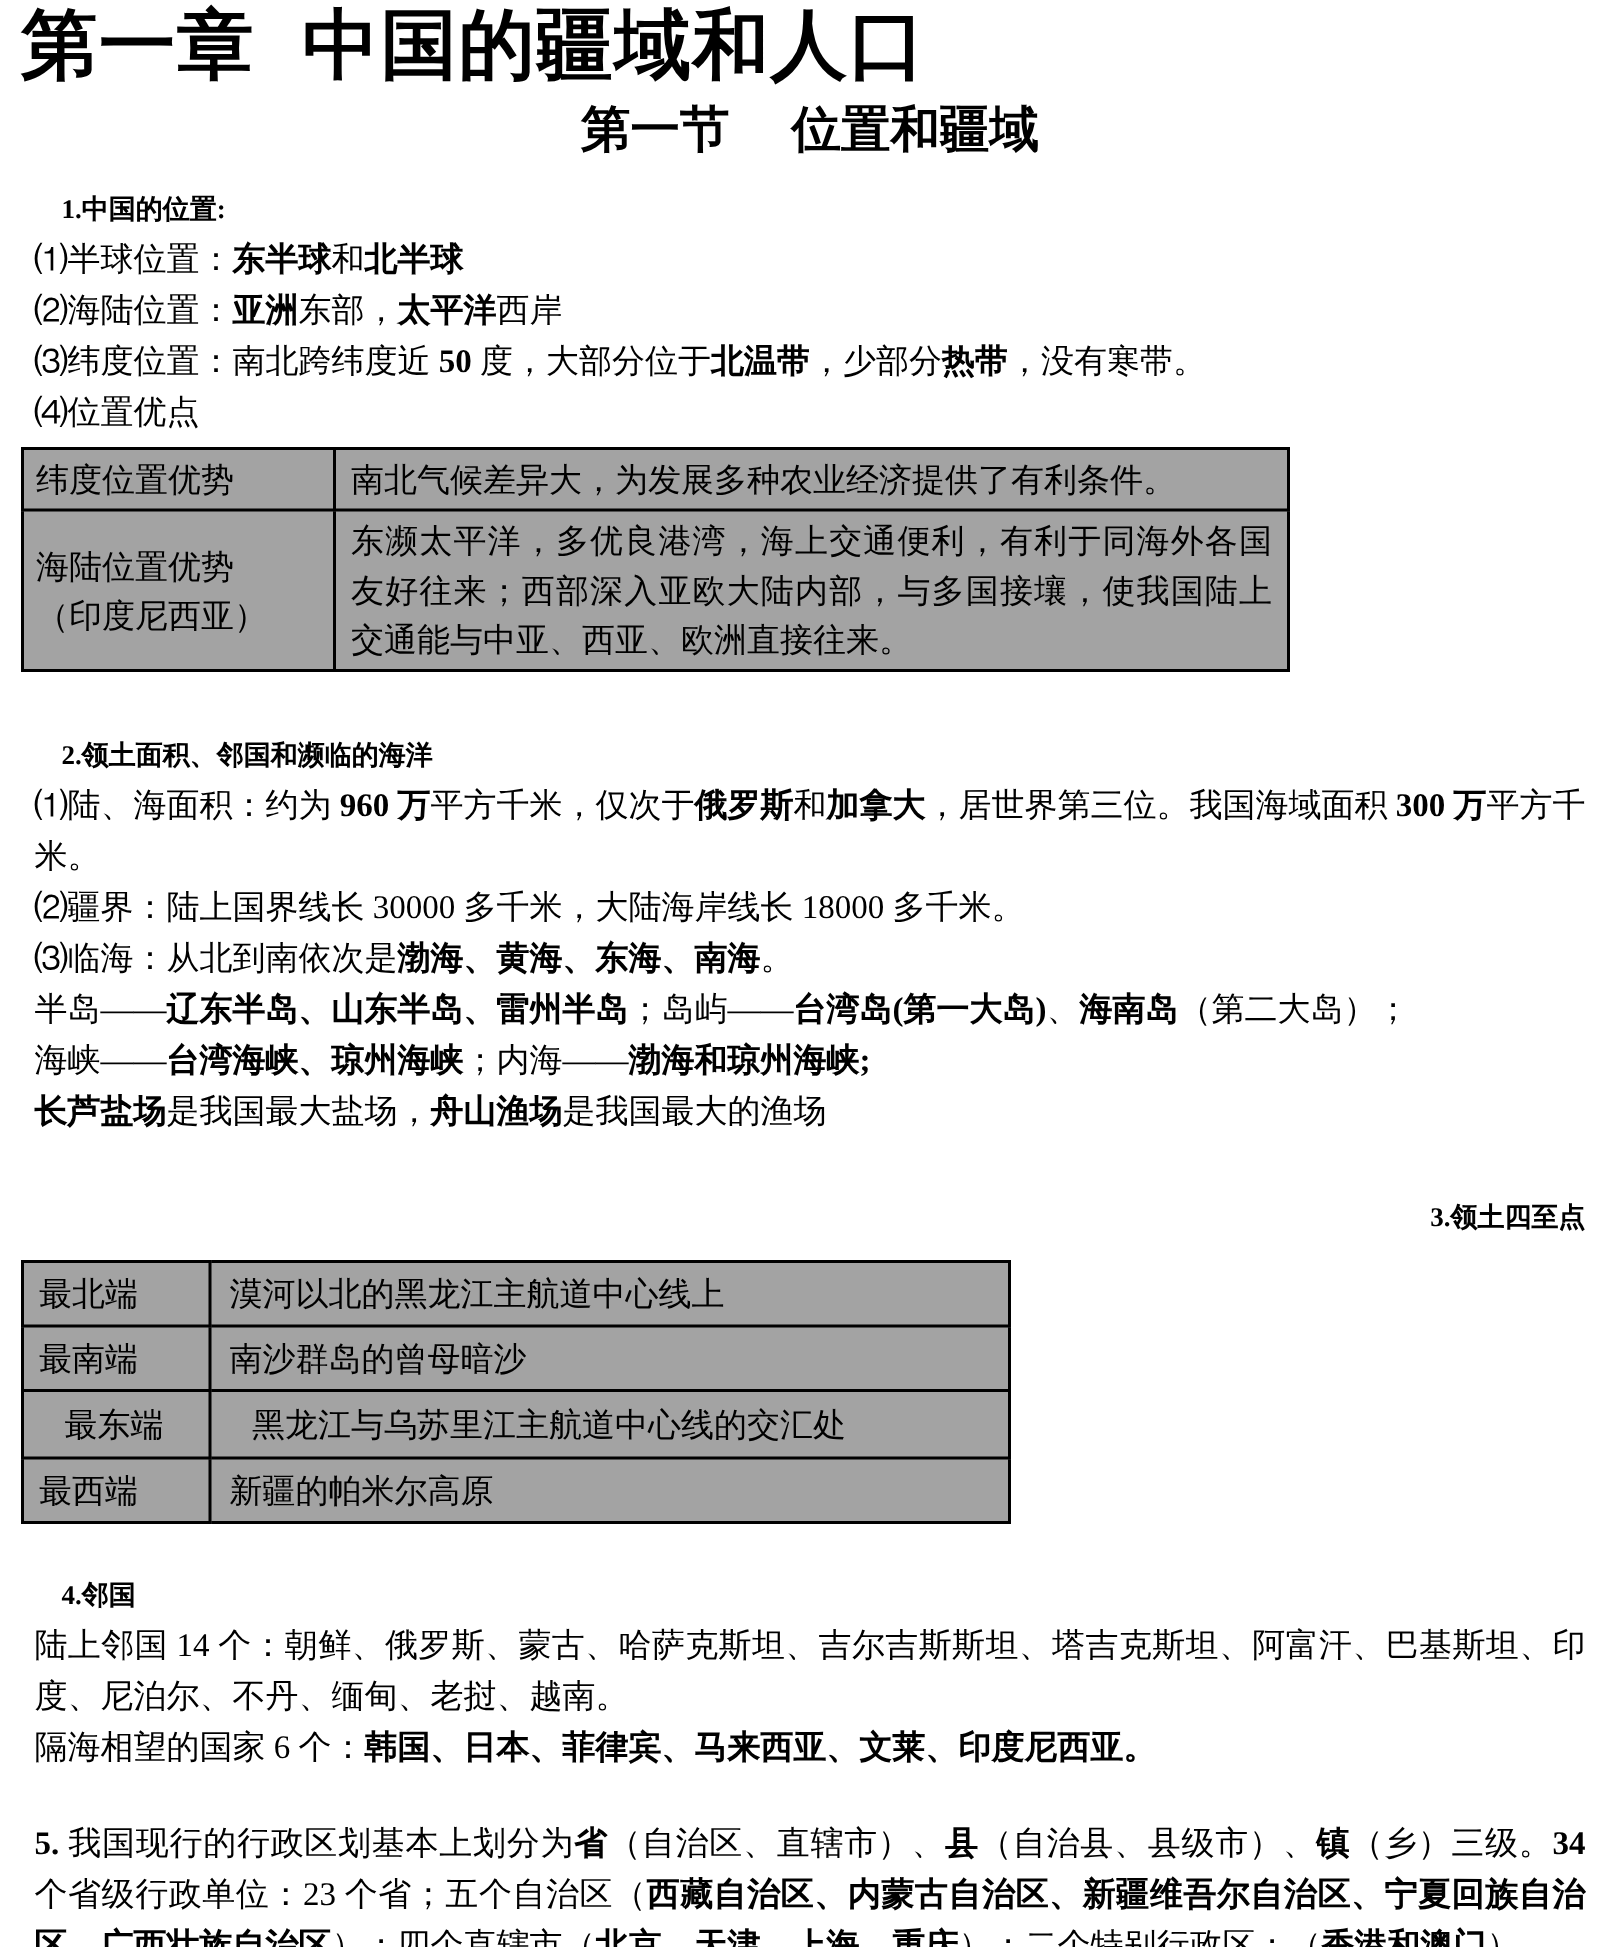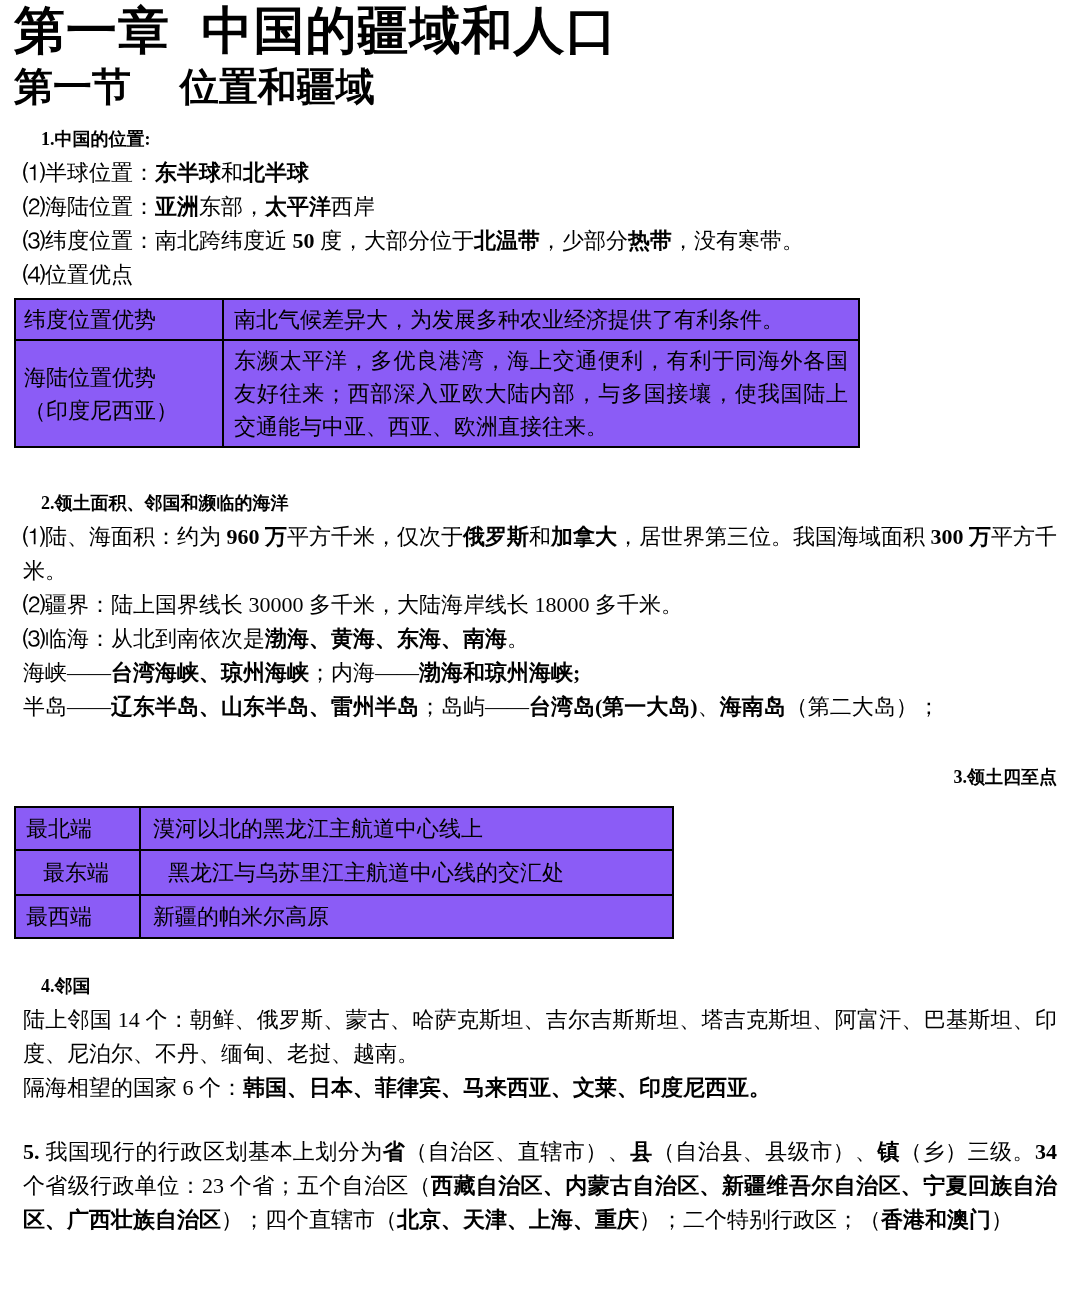--- a/index.html
+++ b/index.html
@@ -15,43 +15,44 @@
 
   .title {
     font-family: Liberation Mono, monospace;
     font-weight: 700;
     font-size: 51px;
     line-height: 50px;
     text-align: left;
     letter-spacing: 1px;
   }
   .subtitle {
-    font-size: 39px;
+    font-size: 33px;
     line-height: 42px;
     font-weight: 700;
+    text-align: center;
     margin-top: 6px;
   }
 
   .h {
     font-weight: 700;
     font-size: 18px;
     line-height: 34px;
     margin-left: 27px;
     margin-right: 9px;
   }
   .line {
     font-size: 22px;
     line-height: 34px;
     margin-left: 9px;
     margin-right: 9px;
     text-align: justify;
   }
   .b { font-weight: 700; }
 
-  table { border-collapse: collapse; background: #8b5cf6; }
+  table { border-collapse: collapse; background: #a3a3a3; }
   td {
     border: 2px solid #000;
     font-size: 22px;
     line-height: 33px;
     vertical-align: middle;
     color: #000;
   }
 
   .t1 { width: 846px; margin-top: 6px; }
   .t1 .lbl { width: 208px; padding: 3px 6px 3px 8px; }
@@ -96,30 +97,35 @@
         </td>
         <td class="cnt">东濒太平洋，多优良港湾，海上交通便利，有利于同海外各国友好往来；西部深入亚欧大陆内部，与多国接壤，使我国陆上交通能与中亚、西亚、欧洲直接往来。</td>
       </tr>
     </tbody>
   </table>
 
   <div class="h gap-s2">2.领土面积、邻国和濒临的海洋</div>
   <div class="line"><span>⑴陆、海面积：约为 </span><span class="b">960 万</span><span>平方千米，仅次于</span><span class="b">俄罗斯</span><span>和</span><span class="b">加拿大</span><span>，居世界第三位。我国海域面积 </span><span class="b">300 万</span><span>平方千米。</span></div>
   <div class="line"><span>⑵疆界：陆上国界线长 30000 多千米，大陆海岸线长 18000 多千米。</span></div>
   <div class="line"><span>⑶临海：从北到南依次是</span><span class="b">渤海、黄海、东海、南海</span><span>。</span></div>
+  <div class="line"><span>半岛——</span><span class="b">辽东半岛、山东半岛、雷州半岛</span><span>；岛屿——</span><span class="b">台湾岛(第一大岛)</span><span>、</span><span class="b">海南岛</span><span>（第二大岛）；</span></div>
   <div class="line"><span>海峡——</span><span class="b">台湾海峡、琼州海峡</span><span>；内海——</span><span class="b">渤海和琼州海峡;</span></div>
-  <div class="line"><span>半岛——</span><span class="b">辽东半岛、山东半岛、雷州半岛</span><span>；岛屿——</span><span class="b">台湾岛(第一大岛)</span><span>、</span><span class="b">海南岛</span><span>（第二大岛）；</span></div>
+  <div class="line"><span class="b">长芦盐场</span><span>是我国最大盐场，</span><span class="b">舟山渔场</span><span>是我国最大的渔场</span></div>
 
   <div class="h gap-s3">3.领土四至点</div>
 
   <table class="t2">
     <tbody>
       <tr class="r1">
         <td class="lbl">最北端</td>
         <td class="cnt">漠河以北的黑龙江主航道中心线上</td>
+      </tr>
+      <tr class="r2">
+        <td class="lbl">最南端</td>
+        <td class="cnt">南沙群岛的曾母暗沙</td>
       </tr>
       <tr class="r3">
         <td class="lbl">最东端</td>
         <td class="cnt">黑龙江与乌苏里江主航道中心线的交汇处</td>
       </tr>
       <tr class="r4">
         <td class="lbl">最西端</td>
         <td class="cnt">新疆的帕米尔高原</td>
       </tr>
     </tbody>

